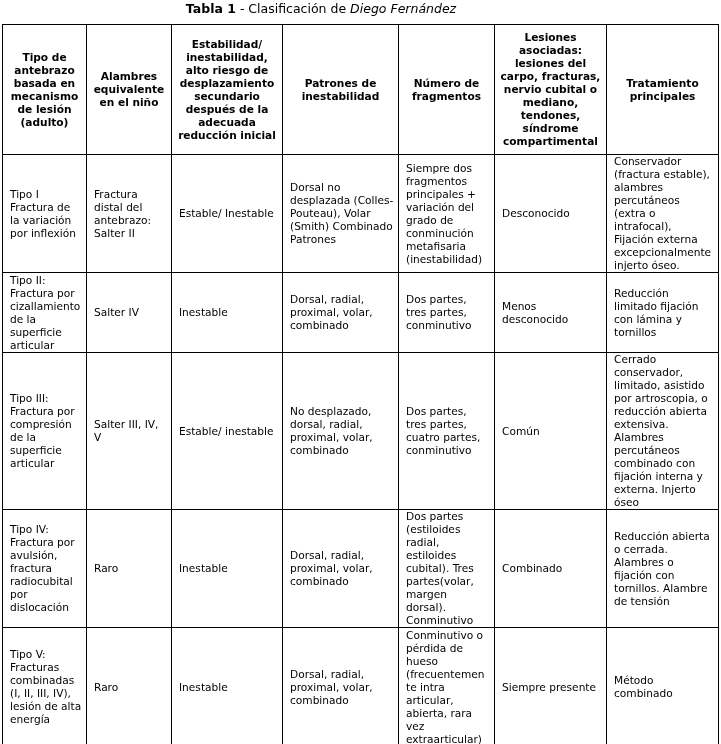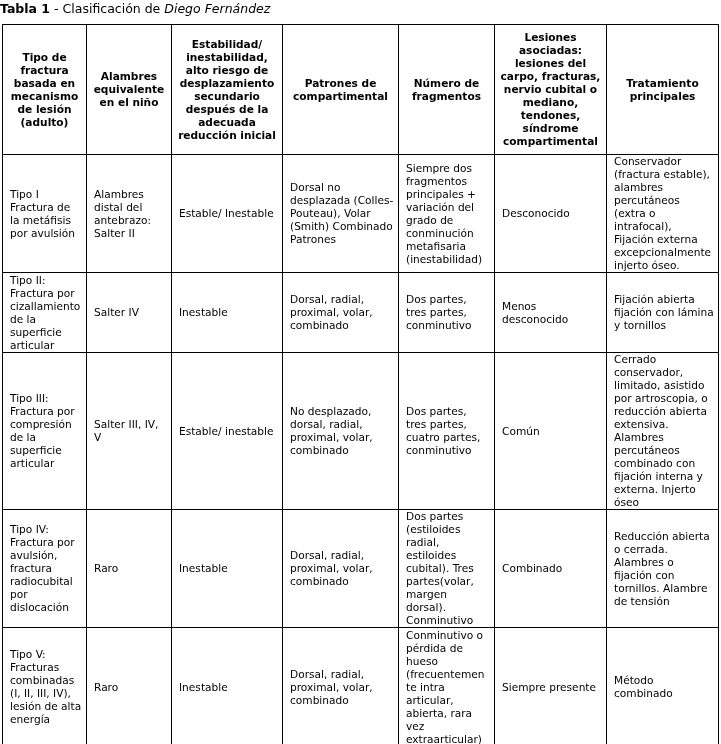--- a/index.html
+++ b/index.html
@@ -1,18 +1,18 @@
 <!DOCTYPE html>
 <html><head>
 <meta charset="utf-8">
 <style>
   html, body { margin: 0; padding: 0; background: #ffffff; }
   body { width: 721px; height: 744px; position: relative; overflow: hidden;
          font-family: "DejaVu Sans", sans-serif; color: #000; }
-  .caption { position: absolute; left: 0; top: 1px; width: 642px; text-align: left;
+  .caption { position: absolute; left: 0; top: 1px; width: 642px; text-align: center;
              font-size: 12.5px; line-height: 16px; }
   .caption b { font-weight: bold; }
   .caption i { font-style: italic; }
   table.t { position: absolute; left: 2px; top: 24px; border-collapse: collapse;
             table-layout: fixed; width: 717px; }
   table.t td, table.t th { border: 1.5px solid #000; padding: 0 4px 0 7px;
             font-size: 10.6px; line-height: 13px; vertical-align: middle; word-wrap: break-word; }
   table.t th { font-weight: bold; text-align: center; padding: 0 3px; }
   .c0 { width: 84px; } .c1 { width: 85px; } .c2 { width: 111px; } .c3 { width: 116px; }
   .c4 { width: 96px; } .c5 { width: 112px; } .c6 { width: 112px; }
@@ -33,45 +33,45 @@
     <col class="c0">
       <col class="c1">
       <col class="c2">
       <col class="c3">
       <col class="c4">
       <col class="c5">
       <col class="c6">
   </colgroup>
   <tbody>
       <tr class="h">
-    <th>Tipo de fractura basada en mecanismo de lesión (adulto)</th>
+    <th>Tipo de antebrazo basada en mecanismo de lesión (adulto)</th>
     <th>Alambres equivalente en el niño</th>
     <th>Estabilidad/ inestabilidad, alto riesgo de desplazamiento secundario después de la adecuada reducción inicial</th>
-    <th>Patrones de compartimental</th>
+    <th>Patrones de inestabilidad</th>
     <th>Número de fragmentos</th>
     <th>Lesiones asociadas: lesiones del carpo, fracturas, nervio cubital o mediano, tendones, síndrome compartimental</th>
     <th>Tratamiento principales</th>
   </tr>
   <tr class="r1">
-    <td>Tipo I Fractura de la metáfisis por avulsión</td>
-    <td>Alambres distal del antebrazo: Salter II</td>
+    <td>Tipo I Fractura de la variación por inflexión</td>
+    <td>Fractura distal del antebrazo: Salter II</td>
     <td>Estable/ Inestable</td>
     <td>Dorsal no desplazada (Colles-Pouteau), Volar (Smith) Combinado Patrones</td>
     <td>Siempre dos fragmentos principales + variación del grado de conminución metafisaria (inestabilidad)</td>
     <td>Desconocido</td>
     <td>Conservador (fractura estable), alambres percutáneos (extra o intrafocal), Fijación externa excepcionalmente injerto óseo.</td>
   </tr>
   <tr class="r2">
     <td>Tipo II: Fractura por cizallamiento de la superficie articular</td>
     <td>Salter IV</td>
     <td>Inestable</td>
     <td>Dorsal, radial, proximal, volar, combinado</td>
     <td>Dos partes, tres partes, conminutivo</td>
     <td>Menos desconocido</td>
-    <td>Fijación abierta fijación con lámina y tornillos</td>
+    <td>Reducción limitado fijación con lámina y tornillos</td>
   </tr>
   <tr class="r3">
     <td>Tipo III: Fractura por compresión de la superficie articular</td>
     <td>Salter III, IV, V</td>
     <td>Estable/ inestable</td>
     <td>No desplazado, dorsal, radial, proximal, volar, combinado</td>
     <td>Dos partes, tres partes, cuatro partes, conminutivo</td>
     <td>Común</td>
     <td>Cerrado conservador, limitado, asistido por artroscopia, o reducción abierta extensiva. Alambres percutáneos combinado con fijación interna y externa. Injerto óseo</td>
   </tr>

